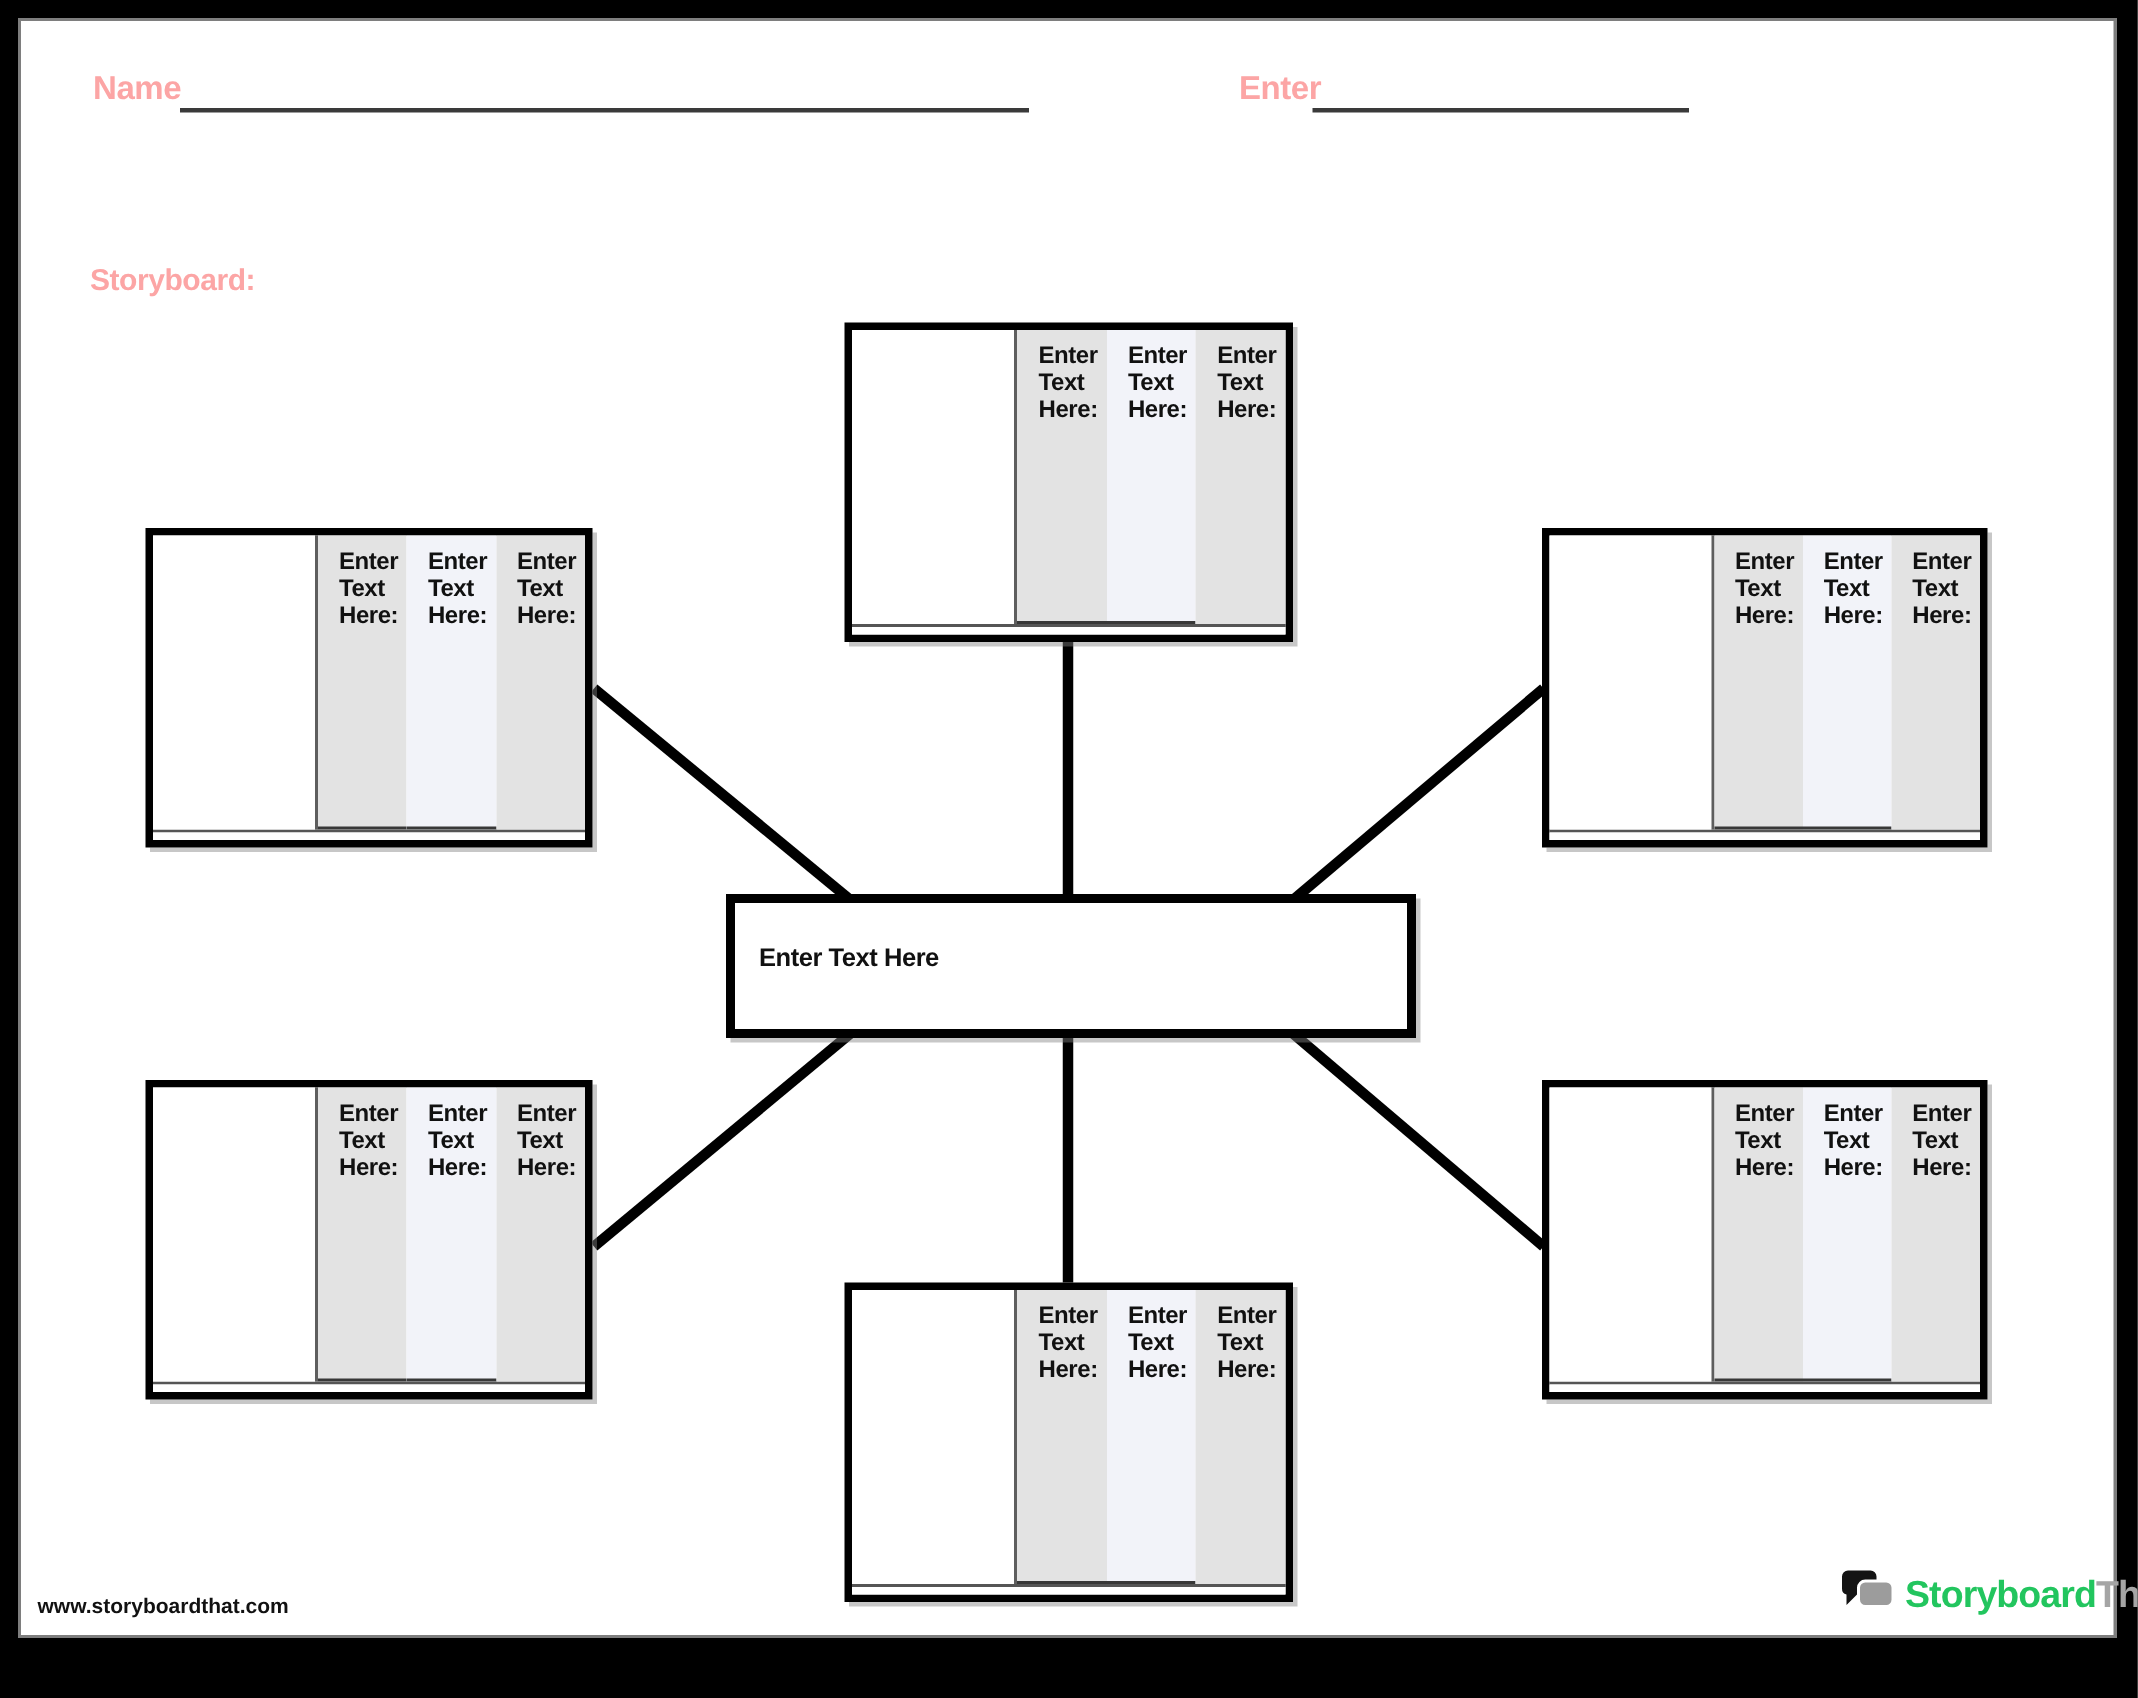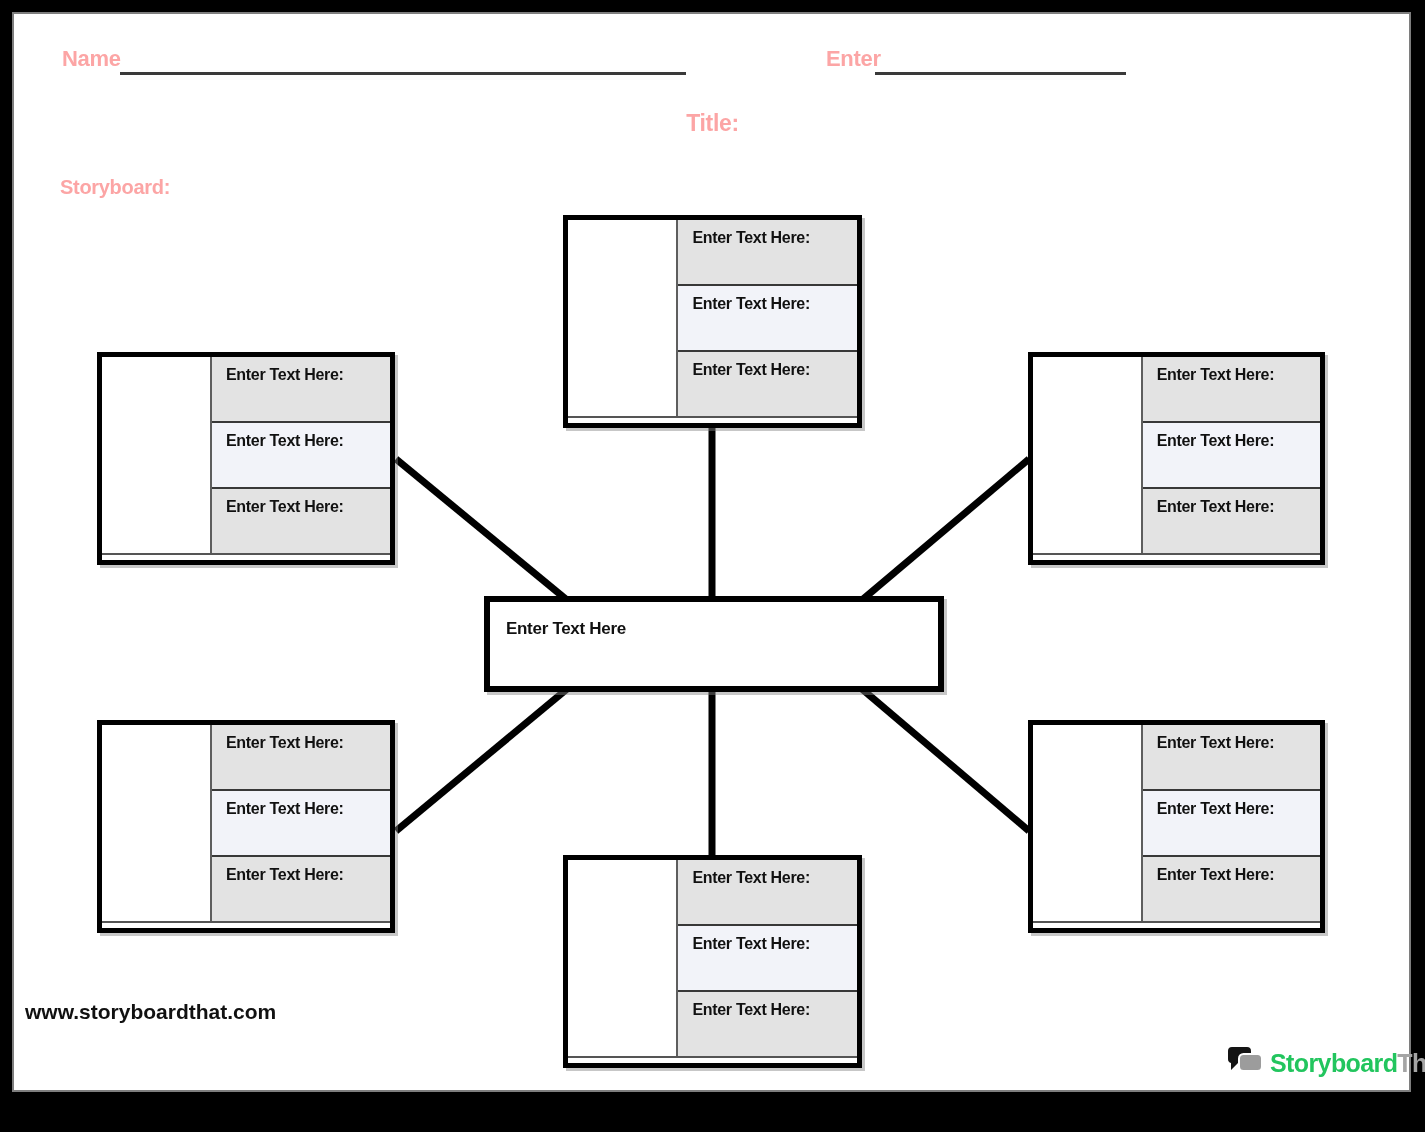--- a/index.html
+++ b/index.html
@@ -24,58 +24,57 @@
   svg.connectors { position:absolute; left:0; top:0; }
   
   .sat {
     position:absolute; width:298px; height:213px; background:#fff;
     border:5px solid #000; box-shadow:3px 3px 0 rgba(130,130,130,.45);
     display:flex; flex-direction:column;
   }
   .sat-inner { flex:1; display:flex; border-bottom:2px solid #555; min-height:0; }
   .sat-strip { height:5px; background:#fff; }
   .sat-left { width:37.5%; background:#fff; }
-  .sat-right { flex:1; display:flex; flex-direction:column; border-left:2px solid #5e5e5e; min-width:0; }
+  .sat-right { flex:1; display:flex; border-left:2px solid #5e5e5e; min-width:0; }
   .cell {
     flex:1; padding:9px 4px 0 14px; font-size:16px; font-weight:bold;
     color:#111; letter-spacing:-0.3px; overflow:hidden;
   }
   .cell.c1 { background:#e3e3e3; border-bottom:2px solid #383838; }
   .cell.c2 { background:#f2f3f9; border-bottom:2px solid #383838; }
   .cell.c3 { background:#e3e3e3; }
   .pos-top-center    { left:563px; top:215px; width:299px; }
   .pos-top-left      { left:97px;  top:352px; }
   .pos-top-right     { left:1028px; top:352px; width:297px; }
   .pos-bottom-left   { left:97px;  top:720px; }
   .pos-bottom-right  { left:1028px; top:720px; width:297px; }
   .pos-bottom-center { left:563px; top:855px; width:299px; }
   
   .center-box {
     position:absolute; left:484px; top:596px; width:460px; height:96px;
     background:#fff; border:6px solid #000; box-shadow:3px 3px 0 rgba(130,130,130,.45);
-    padding:17px 8px 0 16px; font-size:17px; font-weight:bold; color:#111; letter-spacing:-0.3px;
+    padding:27px 8px 0 16px; font-size:17px; font-weight:bold; color:#111; letter-spacing:-0.3px;
   }
   
-  .site-url { position:absolute; left:25px; top:1000px; font-size:21px; font-weight:bold; color:#111;text-align:right; }
+  .site-url { position:absolute; left:25px; top:1062px; font-size:14px; font-weight:bold; color:#111;text-align:right; }
   .logo { position:absolute; left:1226px; top:1046px; display:flex; align-items:center; gap:6px; text-decoration:none; }
   .logo-text { font-size:25px; font-weight:bold; letter-spacing:-0.6px; }
   .logo-text .p1 { color:#22c55e; }
   .logo-text .p2 { color:#a5a5a5; }
 </style>
 </head>
 <body>
 
 <div class="canvas">
   <div class="page"></div>
 
   <div class="hdr-label name-label">Name</div>
   <div class="fill-line name-line"></div>
   <div class="hdr-label date-label">Enter</div>
   <div class="fill-line date-line"></div>
-  <div class="hdr-label title-label">Title:</div>
   <div class="hdr-label directions-label">Storyboard:</div>
 
   <svg class="connectors" width="1425" height="1132">
     <line x1="712" y1="428" x2="712" y2="600" stroke="#000" stroke-width="7"></line>
     <line x1="712" y1="688" x2="712" y2="857" stroke="#000" stroke-width="7"></line>
     <line x1="396" y1="459" x2="567" y2="600" stroke="#000" stroke-width="7"></line>
     <line x1="1029" y1="459" x2="862" y2="600" stroke="#000" stroke-width="7"></line>
     <line x1="396" y1="831" x2="567" y2="689" stroke="#000" stroke-width="7"></line>
     <line x1="1029" y1="831" x2="862" y2="689" stroke="#000" stroke-width="7"></line>
   </svg>

